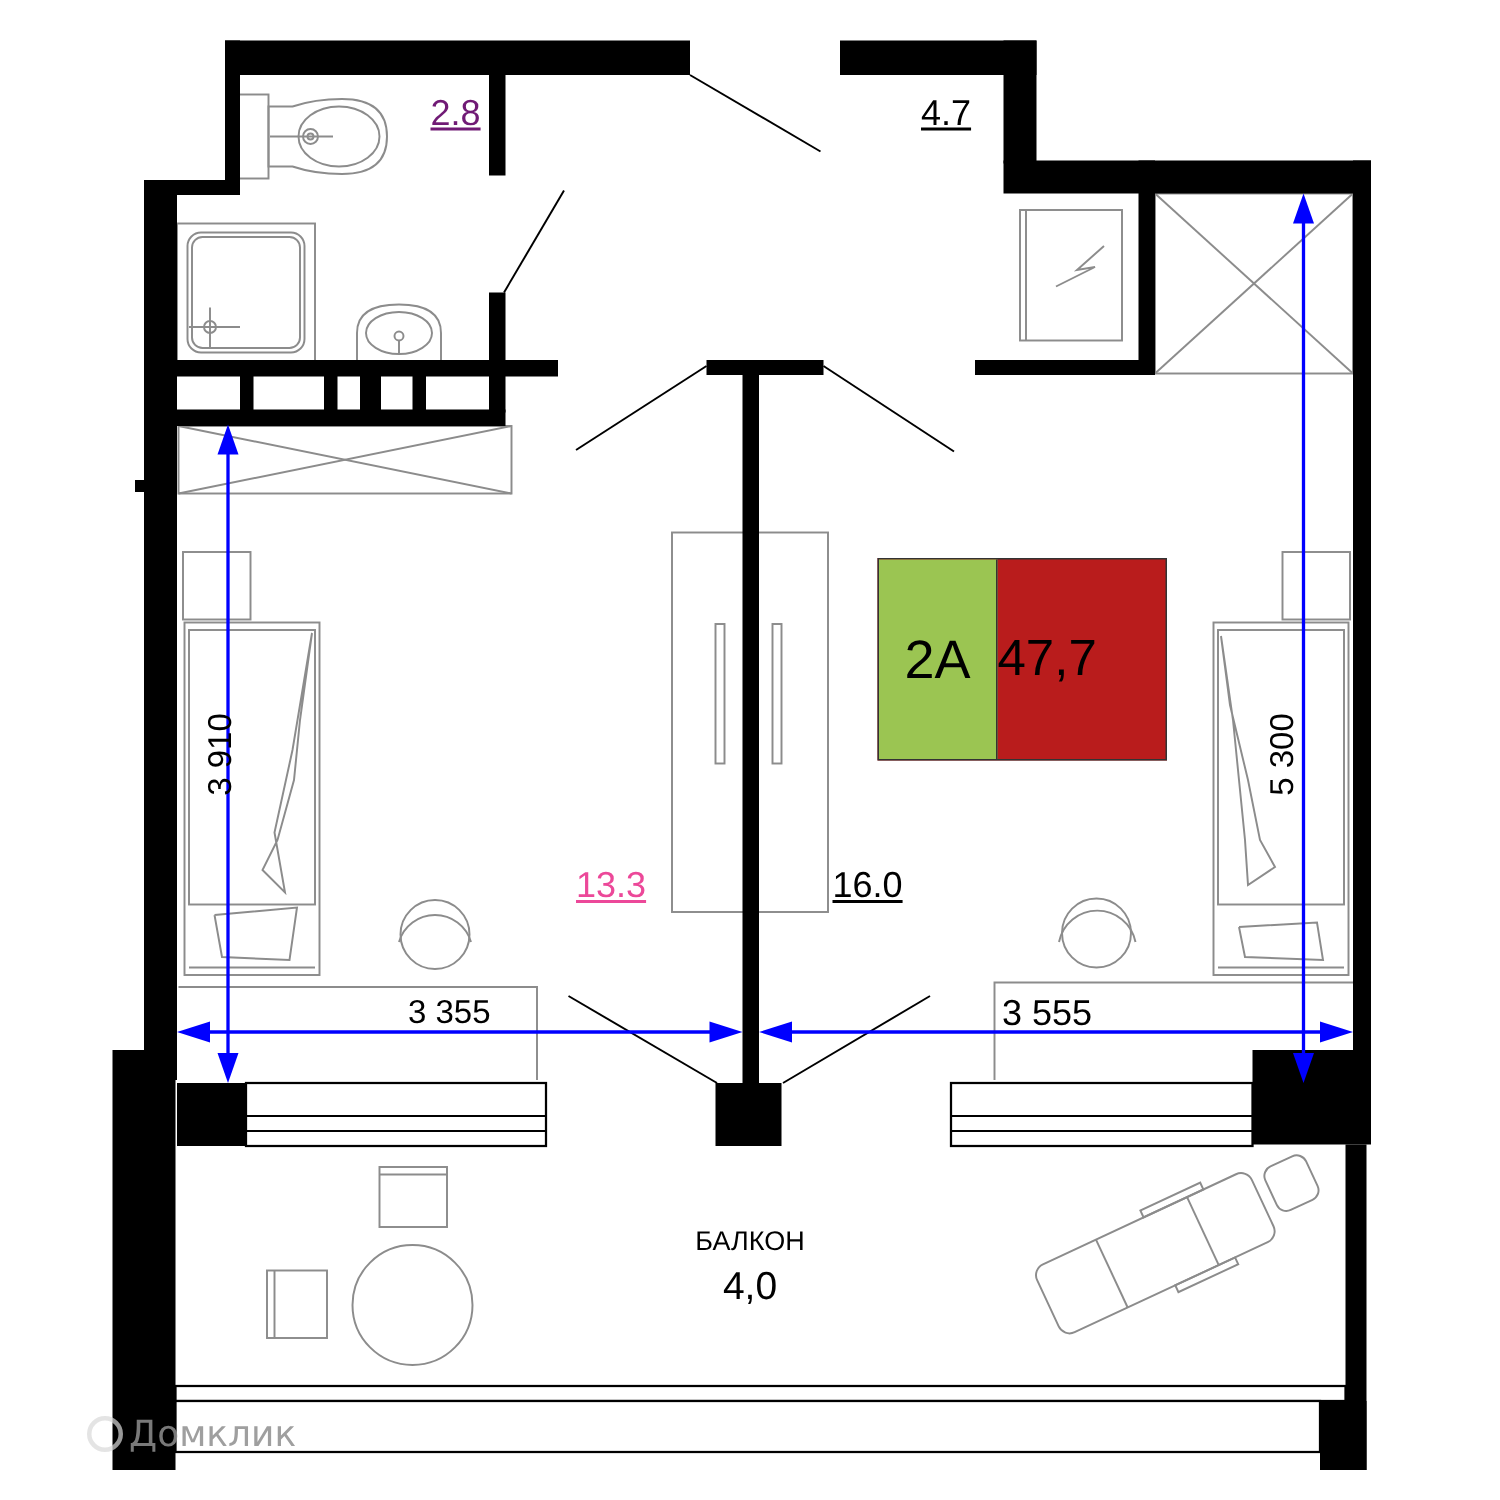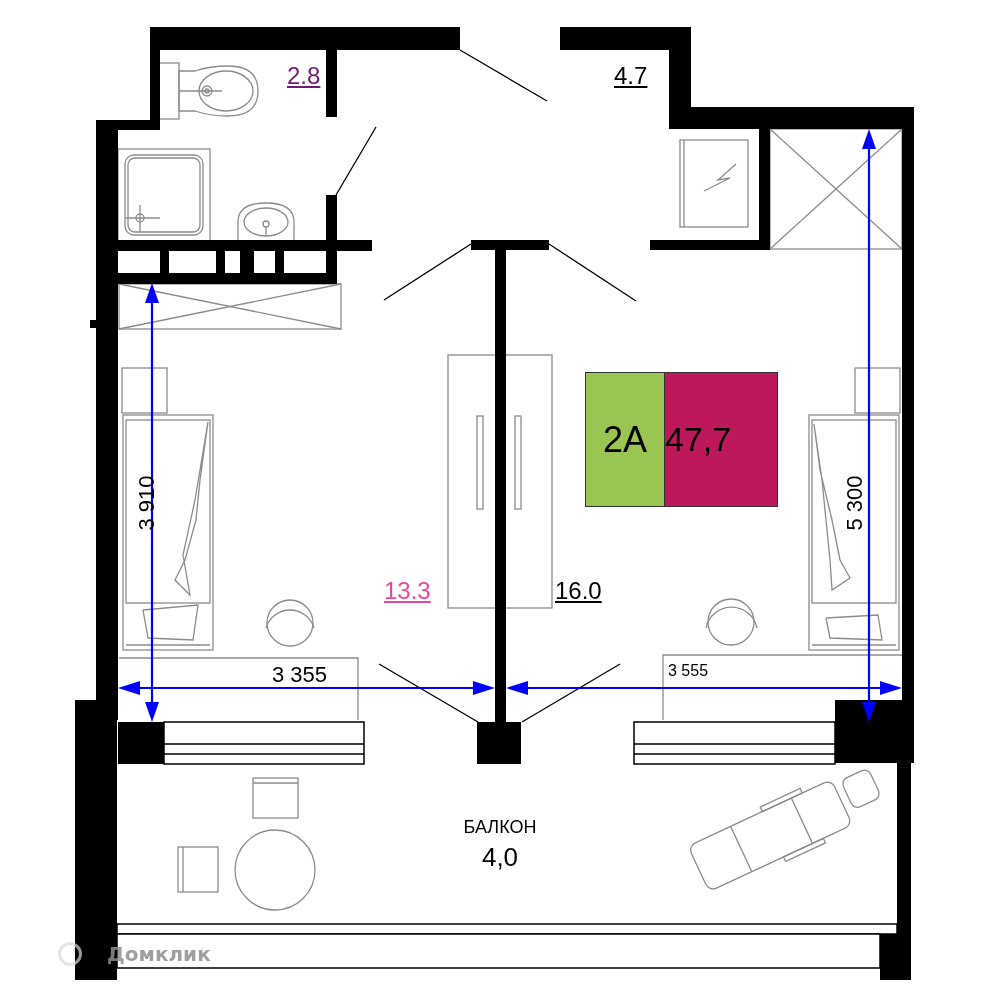--- a/index.html
+++ b/index.html
@@ -200,34 +200,34 @@
     <polygon class="arrow" points="902,688 880,681 880,695"></polygon>
   </g>
 </svg>
 
 <div style="position:absolute;left:287px;top:62px;font-size:24px;text-decoration:underline;color:#701a75;">2.8</div>
 <div style="position:absolute;left:614px;top:62px;font-size:24px;text-decoration:underline;color:#000;">4.7</div>
 <div style="position:absolute;left:384px;top:577px;font-size:24px;text-decoration:underline;color:#ec4899;">13.3</div>
 <div style="position:absolute;left:555px;top:577px;font-size:24px;text-decoration:underline;color:#000;">16.0</div>
 
 <div style="position:absolute;left:272px;top:662px;font-size:22px;color:#000;">3 355</div>
-<div style="position:absolute;left:668px;top:662px;font-size:16px;color:#000;">3 555</div>
+<div style="position:absolute;left:668px;top:662px;font-size:24px;color:#000;">3 555</div>
 <div style="position:absolute;left:92px;top:490px;width:110px;text-align:center;font-size:22px;color:#000;transform:rotate(-90deg);">3 910</div>
 <div style="position:absolute;left:800px;top:490px;width:110px;text-align:center;font-size:22px;color:#000;transform:rotate(-90deg);">5 300</div>
 
-<div style="position:absolute;left:585px;top:372px;width:191px;height:133px;border:1px solid #333;display:flex;background:#be185d;">
+<div style="position:absolute;left:585px;top:372px;width:191px;height:133px;border:1px solid #333;display:flex;background:#b91c1c;">
   <div style="width:78px;height:100%;background:#9bc552;border-right:1px solid #333;display:flex;align-items:center;justify-content:center;">
     <span style="font-size:36px;color:#000;">2A</span>
   </div>
   <div style="flex:1;display:flex;align-items:center;">
     <span style="font-size:34px;color:#000;">47,7</span>
   </div>
 </div>
 
 <div style="position:absolute;left:420px;top:812px;width:160px;text-align:center;color:#000;line-height:30px;">
   <div style="font-size:18px;">БАЛКОН</div>
   <div style="font-size:26px;">4,0</div>
 </div>
 
 <div style="position:absolute;left:58px;top:942px;display:flex;align-items:center;gap:4px;">
   <span style="display:inline-block;width:18px;height:18px;border:3px solid #d8d8d8;border-radius:50%;opacity:0.7;"></span>
-  <span style="font-family:'DejaVu Sans',sans-serif;font-weight:bold;font-size:20px;color:#8f8f8f;opacity:0.85;margin-left:21px;">Домклик</span>
+  <span style="font-family:'DejaVu Sans',sans-serif;font-weight:normal;font-size:24px;color:#8f8f8f;opacity:0.85;">Домклик</span>
 </div>
 
 </body></html>

